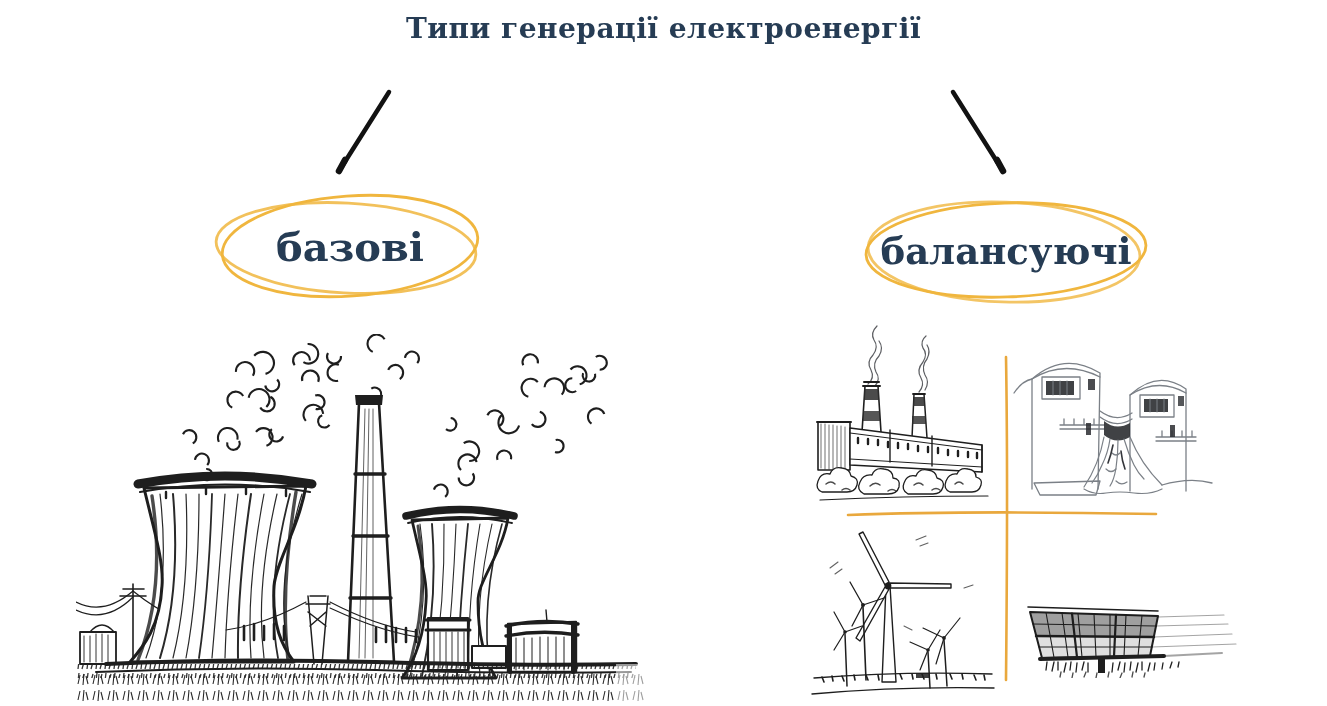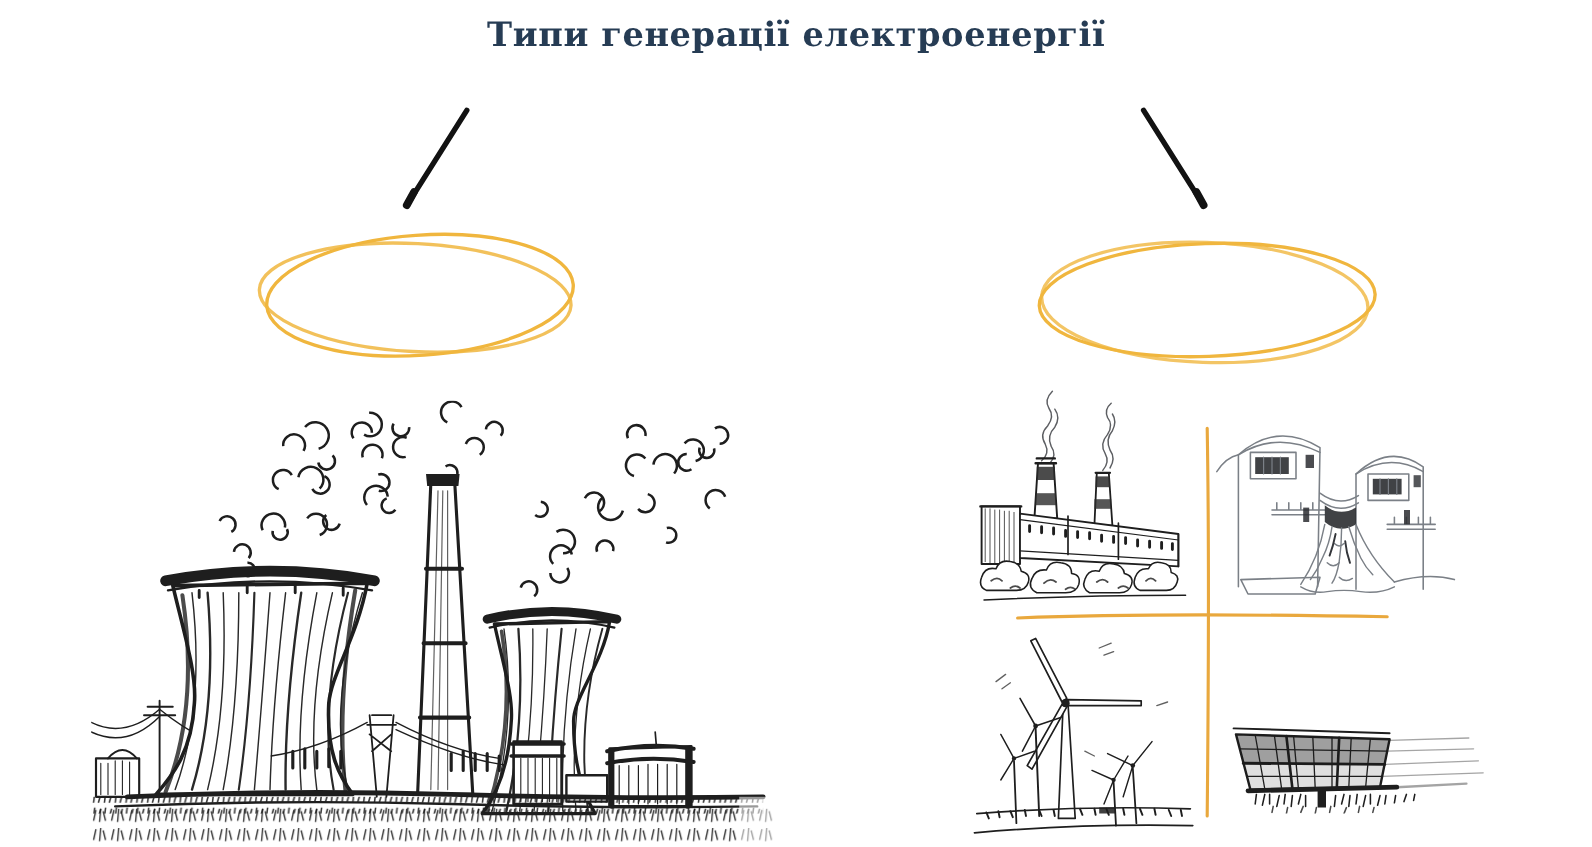--- a/index.html
+++ b/index.html
@@ -53,27 +53,29 @@
   <svg class="abs" style="left:946px;top:86px;" width="66" height="92" viewBox="0 0 66 92">
     <path class="conn" stroke-width="4.5" d="M7,6 L55,82"></path>
     <path class="conn" stroke-width="6.5" d="M51,74 L57,85"></path>
   </svg>
 
   <div class="badge badge-left" style="left:210px;top:188px;width:280px;height:118px;">
     <svg width="280" height="118" viewBox="0 0 280 118">
       <ellipse class="ellipse" cx="140" cy="58" rx="128" ry="50" transform="rotate(-4 140 58)"></ellipse>
       <ellipse class="ellipse" cx="136" cy="60" rx="130" ry="45" transform="rotate(3 136 60)" opacity="0.85"></ellipse>
     </svg>
+    <span class="badge-label">базові</span>
   </div>
 
   <div class="badge badge-right" style="left:858px;top:196px;width:296px;height:110px;">
     <svg width="296" height="110" viewBox="0 0 296 110">
       <ellipse class="ellipse" cx="148" cy="54" rx="140" ry="47" transform="rotate(-2 148 54)"></ellipse>
       <ellipse class="ellipse" cx="146" cy="56" rx="136" ry="50" transform="rotate(2 146 56)" opacity="0.8"></ellipse>
     </svg>
+    <span class="badge-label">балансуючі</span>
   </div>
 
   <svg class="abs" style="left:76px;top:334px;" width="570" height="372" viewBox="0 0 570 372">
     <defs>
       <path id="pf" d="M0,6 A7 7 0 1 1 13,9" vector-effect="non-scaling-stroke"></path>
       <pattern id="grass" width="15" height="16" patternUnits="userSpaceOnUse">
         <path d="M2,14 l2,-9 M7,15 l1,-11 M12,14 l-2,-8" stroke="#1e1e1e" stroke-width="1.1" fill="none"></path>
       </pattern>
       <pattern id="grass2" width="9" height="12" patternUnits="userSpaceOnUse">
         <path d="M2,11 l1,-8 M6,11 l2,-7" stroke="#1e1e1e" stroke-width="1.3" fill="none"></path>

